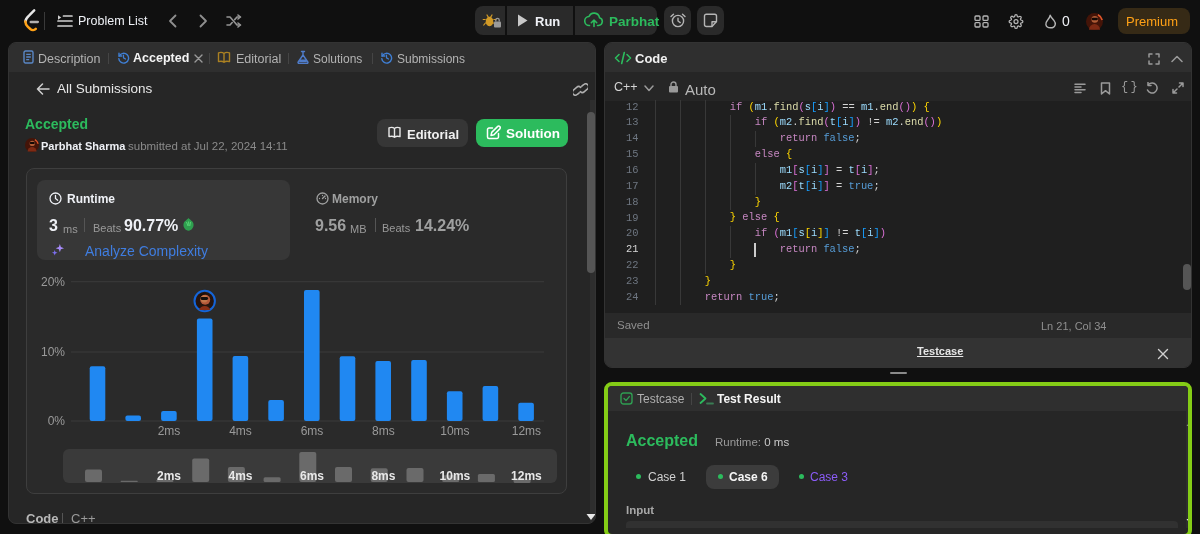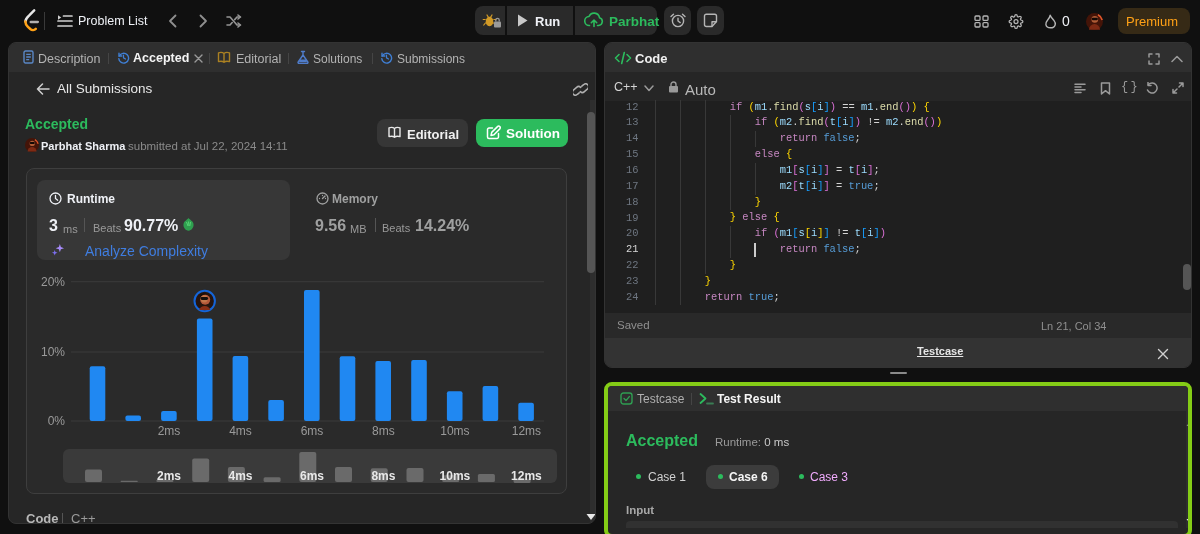--- a/index.html
+++ b/index.html
@@ -368,21 +368,21 @@
   </svg>
   <div class="abs" style="left:109px;top:6px;font-size:12px;font-weight:bold;color:#f5f5f5">Test Result</div>
   <div class="abs" style="left:18px;top:46px;font-size:16px;font-weight:bold;color:#2cbb5d">Accepted</div>
   <div class="abs" style="left:107px;top:50px;font-size:11.5px;color:#9a9a9a">Runtime: <span style="color:#c8c8c8">0 ms</span></div>
   <div class="abs" style="left:28px;top:88px;width:5px;height:5px;border-radius:50%;background:#2cbb5d"></div>
   <div class="abs" style="left:40px;top:84px;font-size:12px;color:#d0d0d0">Case 1</div>
   <div class="abs" style="left:98px;top:79px;width:73px;height:24px;background:#3c3c3c;border-radius:8px"></div>
   <div class="abs" style="left:110px;top:88px;width:5px;height:5px;border-radius:50%;background:#2cbb5d"></div>
   <div class="abs" style="left:121px;top:84px;font-size:12px;font-weight:bold;color:#f5f5f5">Case 6</div>
   <div class="abs" style="left:191px;top:88px;width:5px;height:5px;border-radius:50%;background:#2cbb5d"></div>
-  <div class="abs" style="left:202px;top:84px;font-size:12px;color:#f0abfc">Case 3</div>
+  <div class="abs" style="left:202px;top:84px;font-size:12px;color:#8b5cf6">Case 3</div>
   <div class="abs" style="left:18px;top:118px;font-size:11.5px;font-weight:bold;color:#a8a8a8">Input</div>
   <div class="abs" style="left:18px;top:135px;width:552px;height:7px;background:#313131;border-radius:4px 4px 0 0"></div>
   <div class="abs" style="left:578px;top:25px;width:10px;height:117px;background:#2e2e2e"></div>
   <svg class="abs" style="left:578px;top:33px" width="10" height="8" viewBox="0 0 10 8">
       <path d="M0.5 7 H9.5 L5 1 Z" fill="#8a8a8a"></path>
     </svg>
   <div class="abs" style="left:580px;top:45px;width:7px;height:50px;background:#777;border-radius:3px"></div>
   <svg class="abs" style="left:578px;top:132px" width="10" height="8" viewBox="0 0 10 8">
       <path d="M0.5 1 H9.5 L5 7 Z" fill="#e8e8e8"></path>
     </svg>

